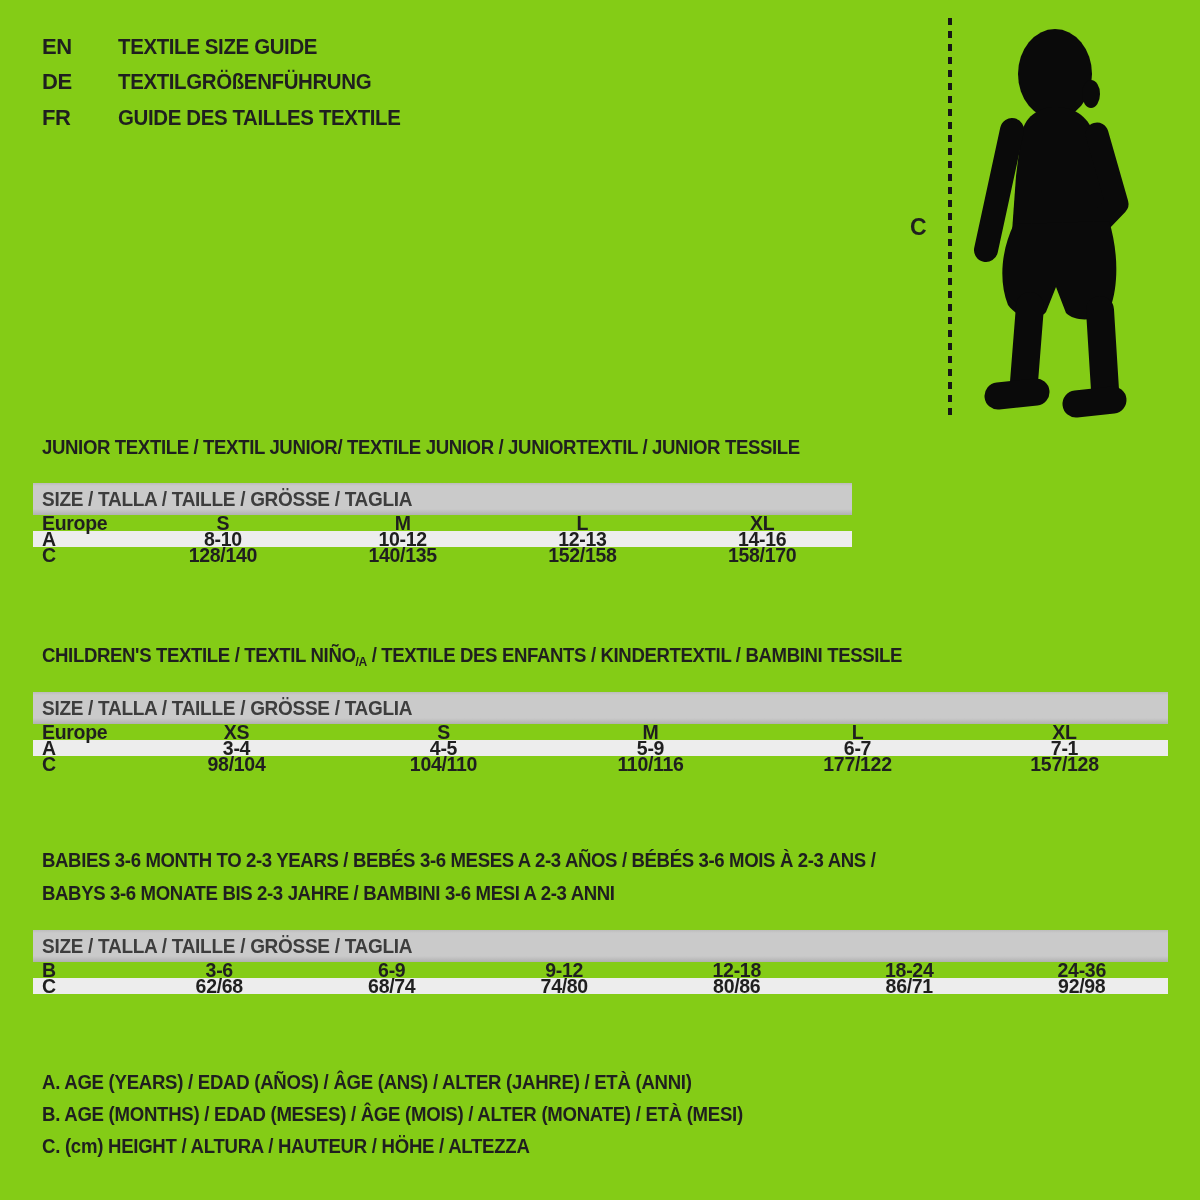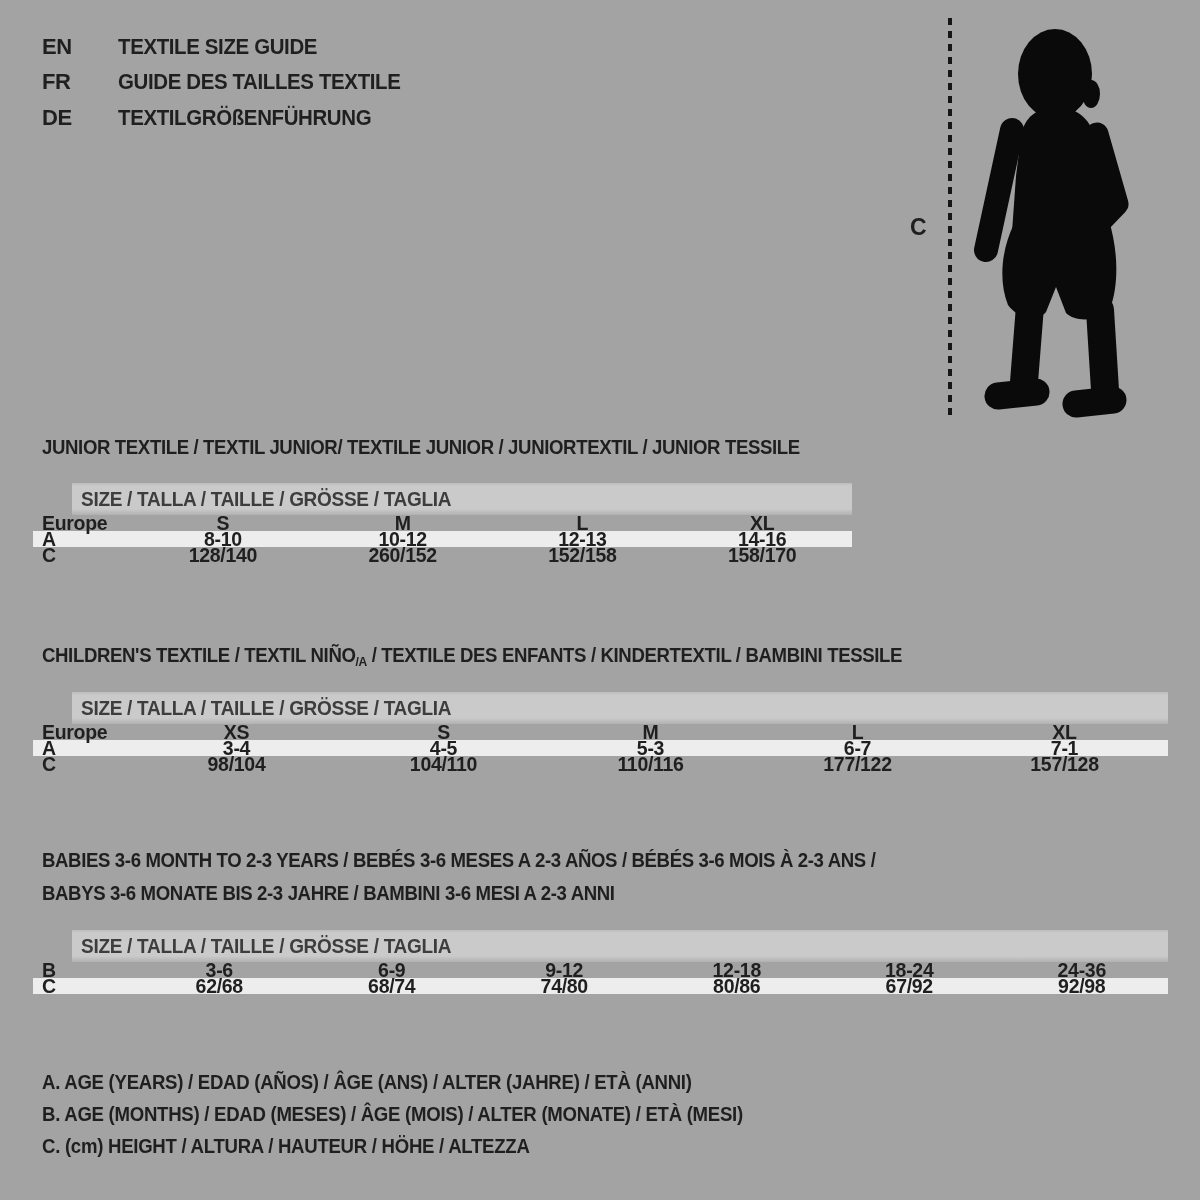--- a/index.html
+++ b/index.html
@@ -1,17 +1,17 @@
 <!DOCTYPE html>
 <html><head>
 <meta charset="utf-8">
 <style>
   html,body{margin:0;padding:0;background:#ffffff;}
   .page{
-    position:relative;width:1200px;height:1200px;background:#a3a3a3;overflow:hidden;
+    position:relative;width:1200px;height:1200px;background:#84cc16;overflow:hidden;
     font-family:"Liberation Sans","DejaVu Sans",sans-serif;color:#1f1f1f;font-weight:700;
   }
   
   .lang-header{position:absolute;left:42px;top:29px;}
   .lang-row{display:flex;height:35.5px;align-items:center;}
   .lang-code{width:76px;font-size:22px;letter-spacing:-0.4px;}
   .lang-title{font-size:22px;letter-spacing:-0.4px;display:inline-block;transform:scaleX(.93);transform-origin:0 50%;white-space:nowrap;}
   
   .figure{position:absolute;left:0;top:0;width:1200px;height:430px;}
   .measure-line{position:absolute;left:948px;top:18px;width:4px;height:400px;
@@ -25,21 +25,21 @@
   .title-children{left:42px;top:644px;}
   .title-babies1{left:42px;top:849px;}
   .title-babies2{left:42px;top:882px;}
   .subscript{font-size:13px;position:relative;top:4px;}
   .size-table{position:absolute;}
   .t1{left:33px;top:483px;width:819px;}
   .t2{left:33px;top:692px;width:1135px;}
   .t3{left:33px;top:930px;width:1135px;}
   .size-bar{height:32px;line-height:32px;padding-left:9px;
     background:linear-gradient(to bottom,#bcbcbc 0,#cacaca 3px,#cacaca 26px,#b1b1b1 32px);
-    font-size:20px;color:#3d3d3d;letter-spacing:-0.3px;margin-left:39px;}
+    font-size:20px;color:#3d3d3d;letter-spacing:-0.3px;}
   .size-bar span{display:inline-block;transform:scaleX(.95);transform-origin:0 50%;white-space:nowrap;}
   .trow{display:flex;height:16px;align-items:center;font-size:19.5px;letter-spacing:-0.3px;}
   .trow .lbl{width:100px;padding-left:9px;box-sizing:border-box;text-align:left;}
   .trow .c{flex:1;text-align:center;}
   .alt{background:#ededed;}
   
   .legend{position:absolute;left:42px;top:1066px;}
   .legend-line{height:32px;line-height:32px;font-size:20px;letter-spacing:-0.3px;
     transform:scaleX(.93);transform-origin:0 50%;white-space:nowrap;}
 </style>
@@ -47,26 +47,26 @@
 <body>
 
 <div class="page">
 
   <div class="lang-header">
     <div class="lang-row">
       <span class="lang-code">EN</span>
       <span class="lang-title">TEXTILE SIZE GUIDE</span>
     </div>
     <div class="lang-row">
+      <span class="lang-code">DE</span>
+      <span class="lang-title">TEXTILGRÖßENFÜHRUNG</span>
+    </div>
+    <div class="lang-row">
       <span class="lang-code">FR</span>
       <span class="lang-title">GUIDE DES TAILLES TEXTILE</span>
-    </div>
-    <div class="lang-row">
-      <span class="lang-code">DE</span>
-      <span class="lang-title">TEXTILGRÖßENFÜHRUNG</span>
     </div>
   </div>
 
   <div class="figure">
     <div class="measure-line"></div>
     <div class="measure-label">C</div>
     <svg class="silhouette" viewBox="0 0 170 406" xmlns="http://www.w3.org/2000/svg" aria-hidden="true">
       <g fill="#0a0a0a" stroke="none">
         <ellipse cx="89" cy="60" rx="37" ry="45"></ellipse>
         <ellipse cx="125" cy="80" rx="9" ry="14"></ellipse>
@@ -97,21 +97,21 @@
     <div class="trow alt">
       <span class="lbl">A</span>
       <span class="c">8-10</span>
       <span class="c">10-12</span>
       <span class="c">12-13</span>
       <span class="c">14-16</span>
     </div>
     <div class="trow">
       <span class="lbl">C</span>
       <span class="c">128/140</span>
-      <span class="c">260/152</span>
+      <span class="c">140/135</span>
       <span class="c">152/158</span>
       <span class="c">158/170</span>
     </div>
   </div>
 
   <h2 class="section-title title-children"><span>CHILDREN'S TEXTILE / TEXTIL NIÑO</span><span class="subscript">/A</span><span> / TEXTILE DES ENFANTS / KINDERTEXTIL / BAMBINI TESSILE</span></h2>
   <div class="size-table t2">
     <div class="size-bar">
       <span>SIZE / TALLA / TAILLE / GRÖSSE / TAGLIA</span>
     </div>
@@ -120,21 +120,21 @@
       <span class="c">XS</span>
       <span class="c">S</span>
       <span class="c">M</span>
       <span class="c">L</span>
       <span class="c">XL</span>
     </div>
     <div class="trow alt">
       <span class="lbl">A</span>
       <span class="c">3-4</span>
       <span class="c">4-5</span>
-      <span class="c">5-3</span>
+      <span class="c">5-9</span>
       <span class="c">6-7</span>
       <span class="c">7-1</span>
     </div>
     <div class="trow">
       <span class="lbl">C</span>
       <span class="c">98/104</span>
       <span class="c">104/110</span>
       <span class="c">110/116</span>
       <span class="c">177/122</span>
       <span class="c">157/128</span>
@@ -155,21 +155,21 @@
       <span class="c">12-18</span>
       <span class="c">18-24</span>
       <span class="c">24-36</span>
     </div>
     <div class="trow alt">
       <span class="lbl">C</span>
       <span class="c">62/68</span>
       <span class="c">68/74</span>
       <span class="c">74/80</span>
       <span class="c">80/86</span>
-      <span class="c">67/92</span>
+      <span class="c">86/71</span>
       <span class="c">92/98</span>
     </div>
   </div>
 
   <div class="legend">
     <div class="legend-line">A. AGE (YEARS) / EDAD (AÑOS) / ÂGE (ANS) / ALTER (JAHRE) / ETÀ (ANNI)</div>
     <div class="legend-line">B. AGE (MONTHS) / EDAD (MESES) / ÂGE (MOIS) / ALTER (MONATE) / ETÀ (MESI)</div>
     <div class="legend-line">C. (cm) HEIGHT / ALTURA / HAUTEUR / HÖHE / ALTEZZA</div>
   </div>
 

